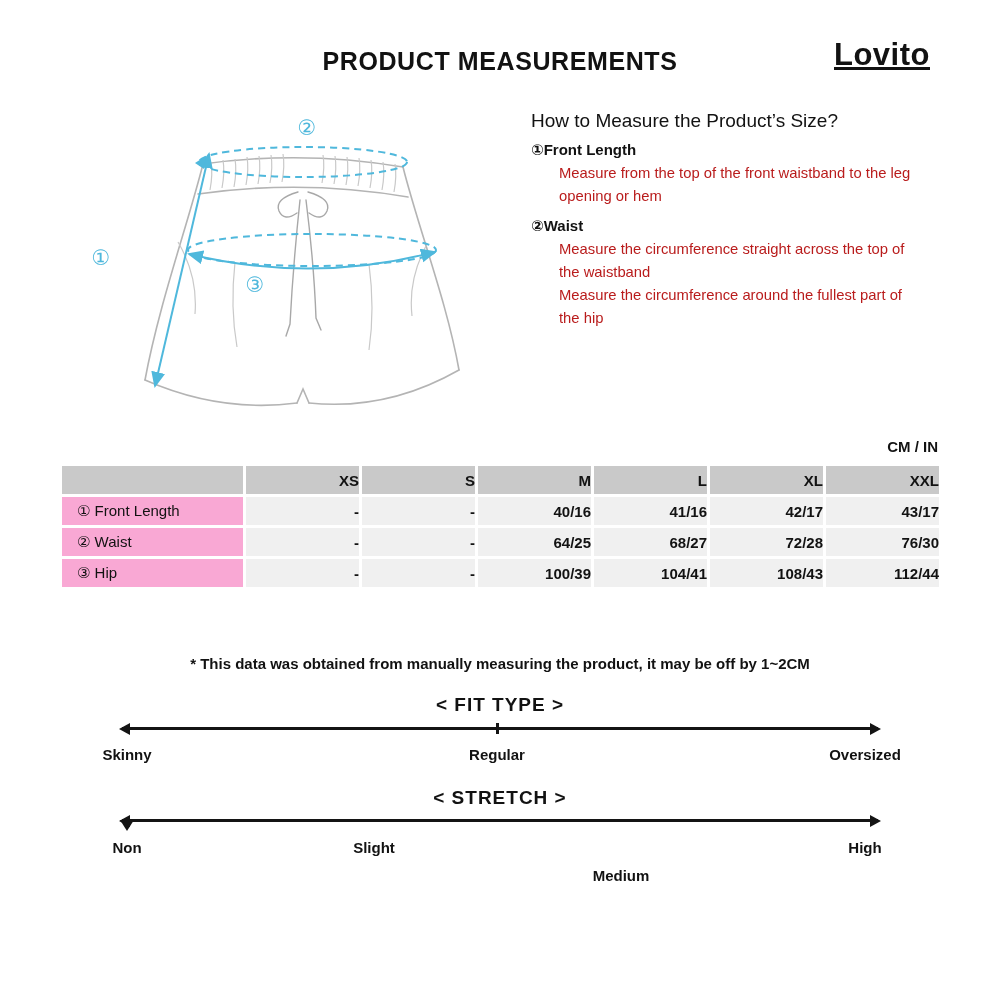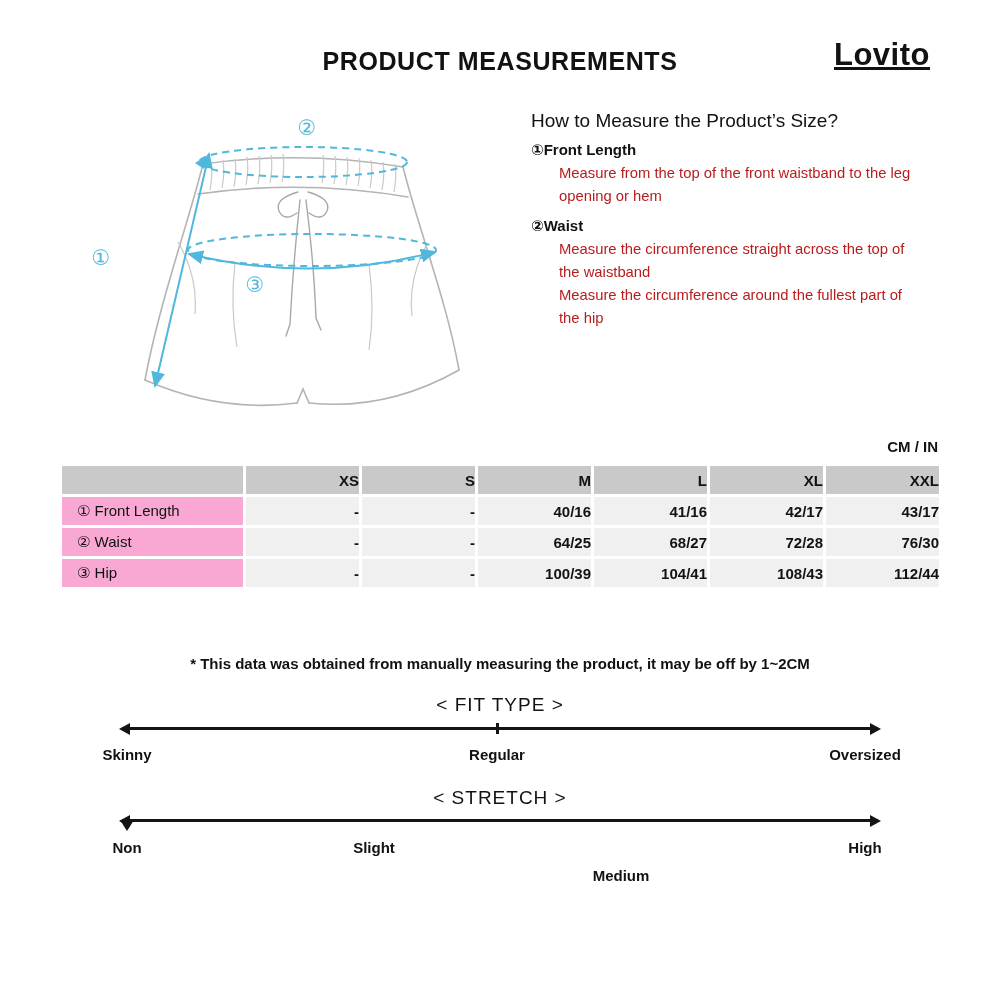--- a/index.html
+++ b/index.html
@@ -25,21 +25,21 @@
   .size-table th, .size-table td { font-size:15px; height:28px; text-align:right; vertical-align:middle;padding-left:8px; }
   .size-table th { background:#c9c9c9; font-weight:800; width:113px; }
   .size-table th.corner { width:181px; }
   .size-table td { background:#f0f0f0; font-weight:700; }
   .size-table td.rowlabel { background:#f9a8d4; text-align:left; padding-left:15px; font-weight:400; }
 
   .footnote { position:absolute; top:611px; left:0; width:100%; text-align:center;
     font-size:15px; font-weight:800;margin-top:44px; }
 
   .scale-title { position:absolute; left:0; width:100%; text-align:center;
-    font-size:19px; font-weight:400; letter-spacing:1px; }
+    font-size:19px; font-weight:700; letter-spacing:1px; }
   .scale-line { position:absolute; height:3px; background:#141414; }
   .arrow-l { position:absolute; left:-3px; top:-4.5px; width:0; height:0;
     border-top:6px solid transparent; border-bottom:6px solid transparent; border-right:11px solid #141414; }
   .arrow-r { position:absolute; right:-3px; top:-4.5px; width:0; height:0;
     border-top:6px solid transparent; border-bottom:6px solid transparent; border-left:11px solid #141414; }
   .tick { position:absolute; top:-4px; width:3px; height:11px; background:#141414; }
   .marker-tri { position:absolute; width:0; height:0;
     border-left:7px solid transparent; border-right:7px solid transparent; border-top:11px solid #141414; }
   .scale-label { position:absolute; transform:translateX(-50%); font-size:15px; font-weight:800; white-space:nowrap; }
 </style>

